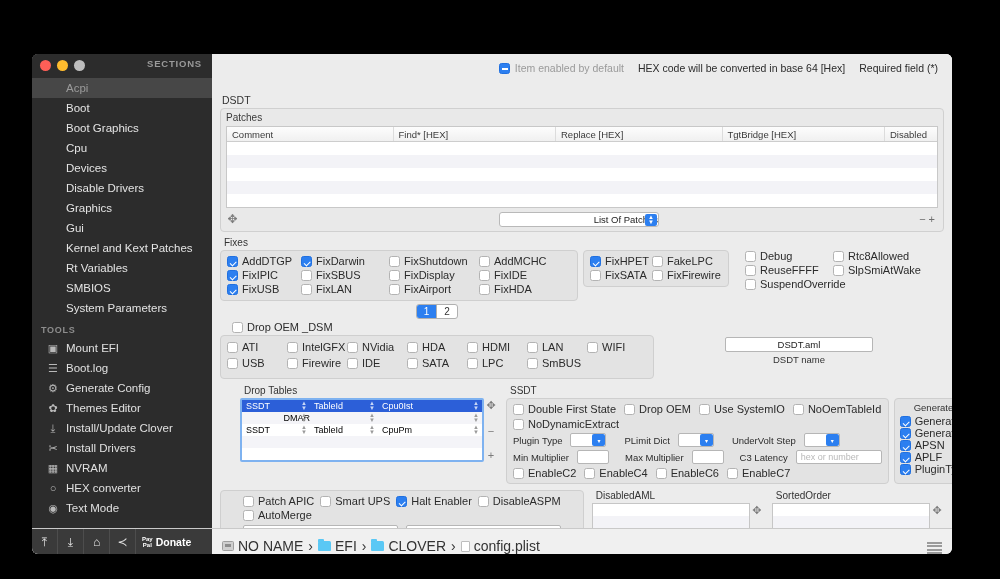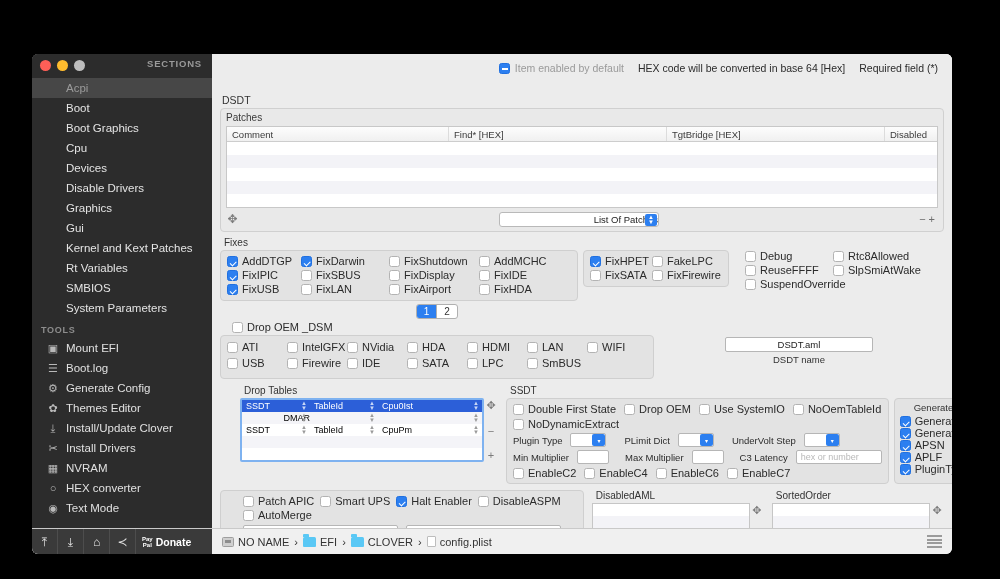--- a/index.html
+++ b/index.html
@@ -344,23 +344,23 @@
     border-right: 1px solid #4d4d4d;
   }
   .sb-btn:first-child { border-left: none; }
   .donate {
     display: flex; align-items: center; gap: 3px;
     color: #fff; font-size: 10.5px; font-weight: bold;
     padding-left: 6px;
   }
   .paypal { font-size: 6px; line-height: 6px; text-align: center; font-weight: bold; }
   .sb-right {
-    flex: 1; display: flex; align-items: center;
+    flex: 1; display: flex; align-items: flex-end;
     padding: 0 10px; gap: 5px;
-    font-size: 11px; color: #333;
+    font-size: 14px; color: #333;
   }
   .crumb { display: flex; align-items: center; gap: 4px; }
   .folder {
     width: 13px; height: 10px; border-radius: 1.5px 1.5px 1px 1px;
     background: #5ac8f5; position: relative; display: inline-block;
   }
   .folder:before {
     content: ""; position: absolute; left: 0; top: -2.5px;
     width: 6px; height: 3px; background: #5ac8f5; border-radius: 1px 1px 0 0;
   }
@@ -590,20 +590,21 @@
 
         <div class="content">
 
           <div class="dsdt-label">DSDT</div>
           <div class="patches-box">
             <div class="patches-title">Patches</div>
             <div class="tbl">
               <div class="tbl-head" id="patches-head">
                   <div style="flex: 1 1 152px;">Comment</div>
                   <div style="flex: 1 1 148px;">Find* [HEX]</div>
+                  <div style="flex: 1 1 152px;">Replace [HEX]</div>
                   <div style="flex: 1 1 148px;">TgtBridge [HEX]</div>
                   <div style="flex: 0 0 52px;">Disabled</div>
                 </div>
               <div class="tbl-body" id="patches-body">
                   <div class="r"></div>
                   <div class="r"></div>
                   <div class="r"></div>
                   <div class="r"></div>
                   <div class="r"></div>
                 </div>

